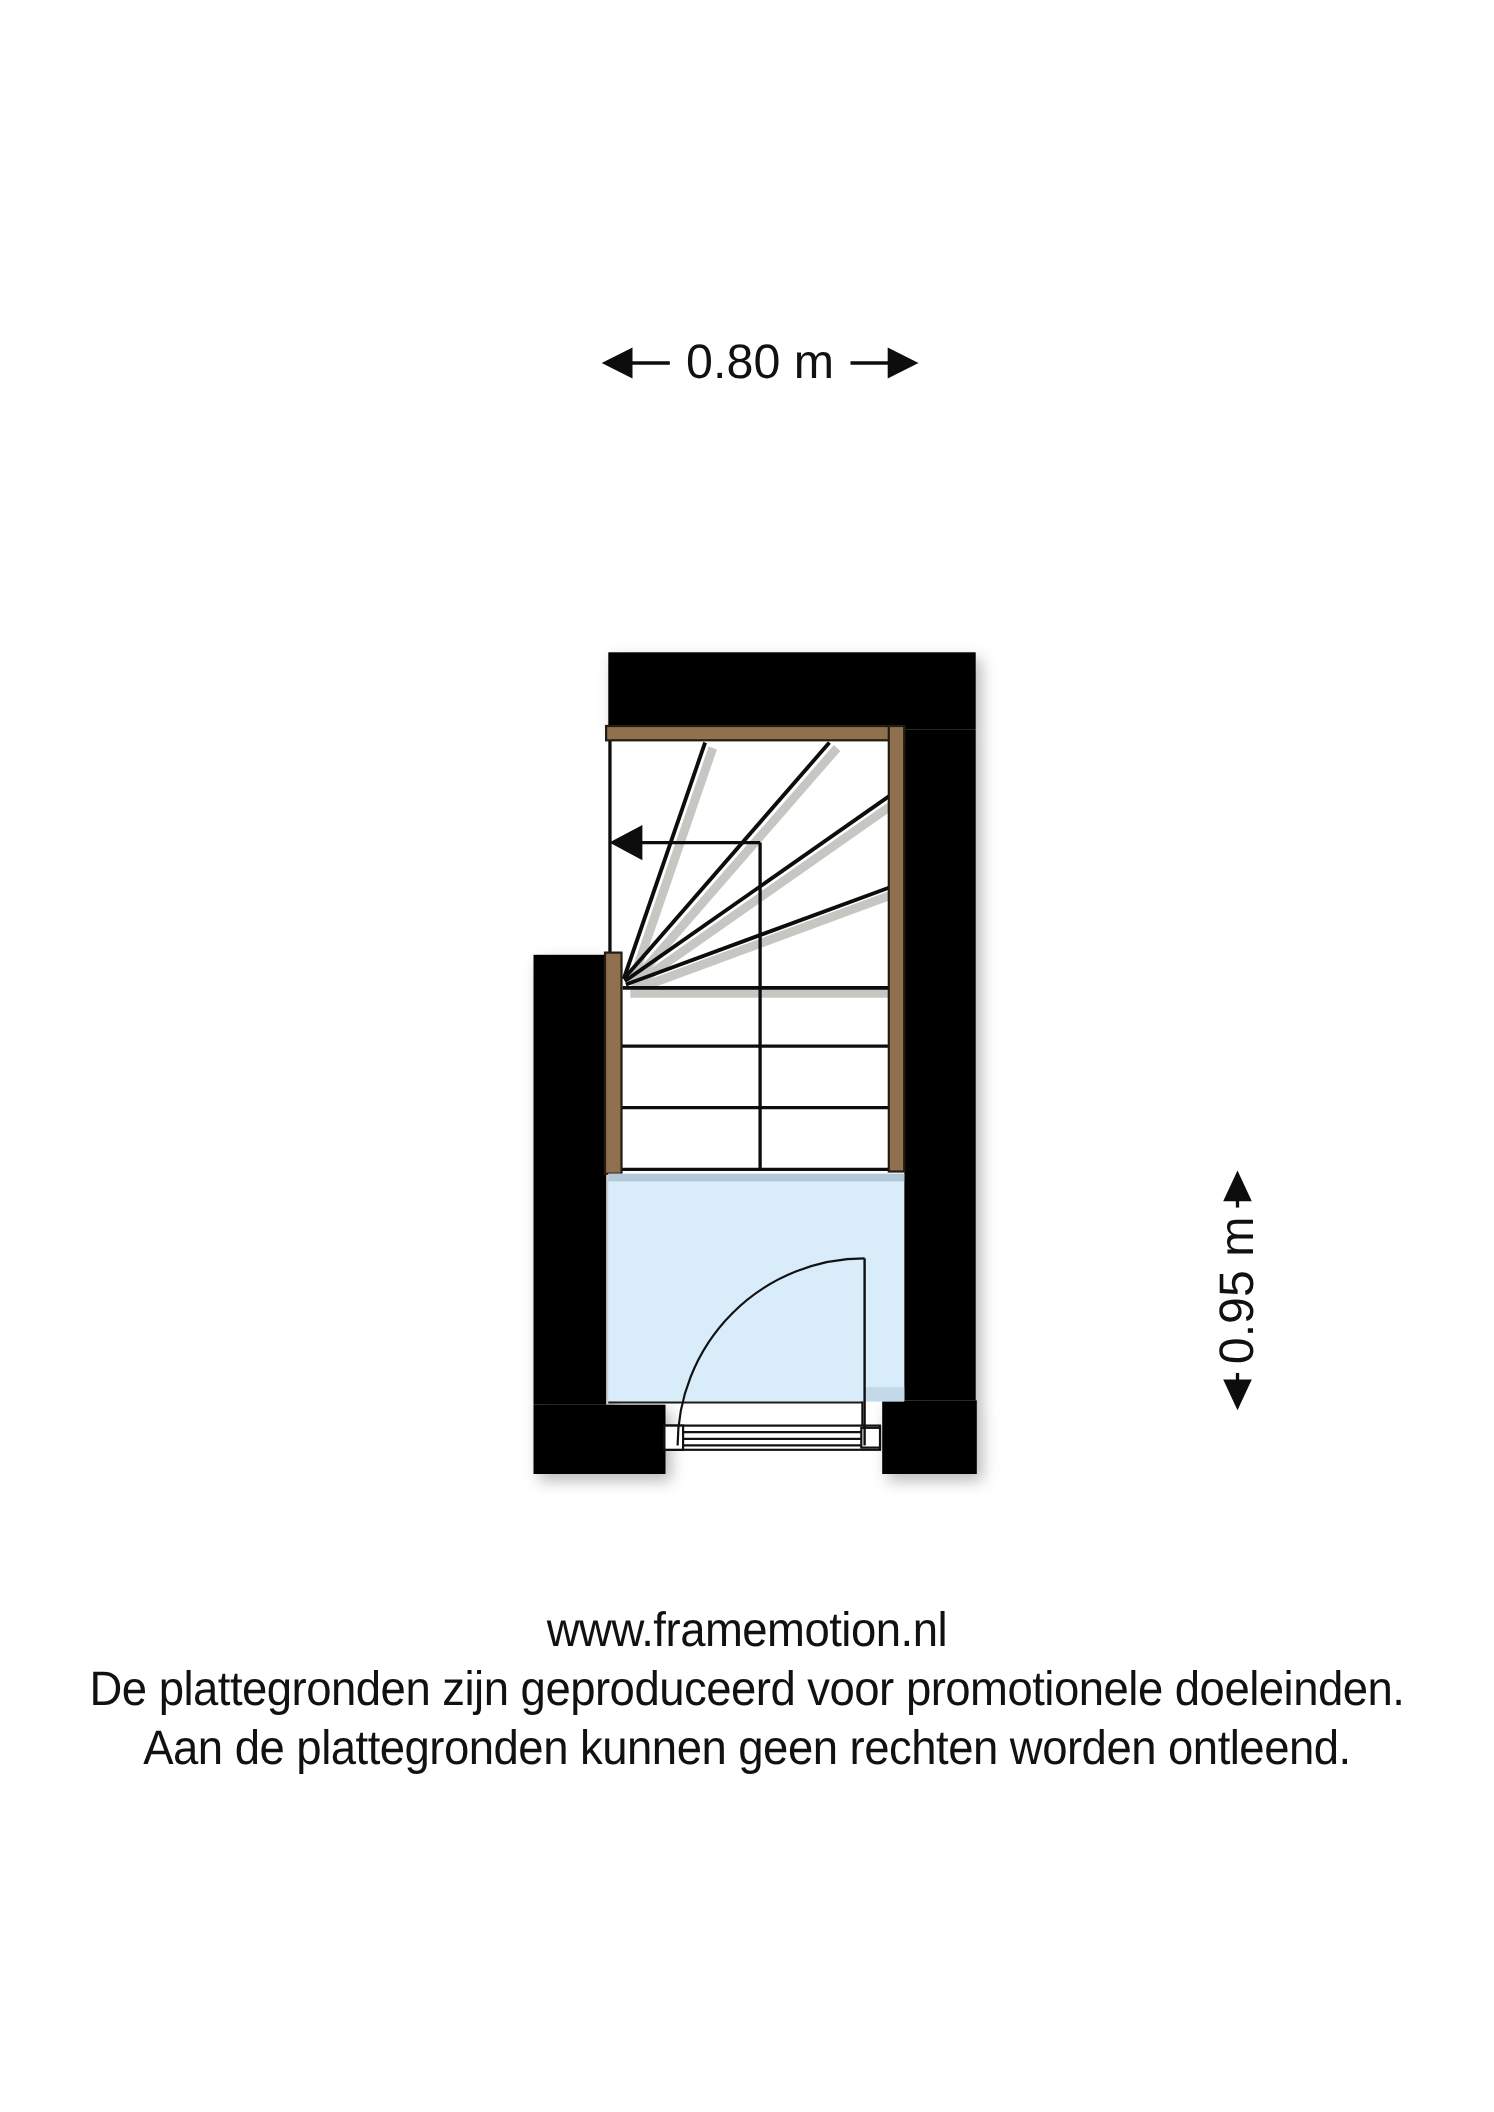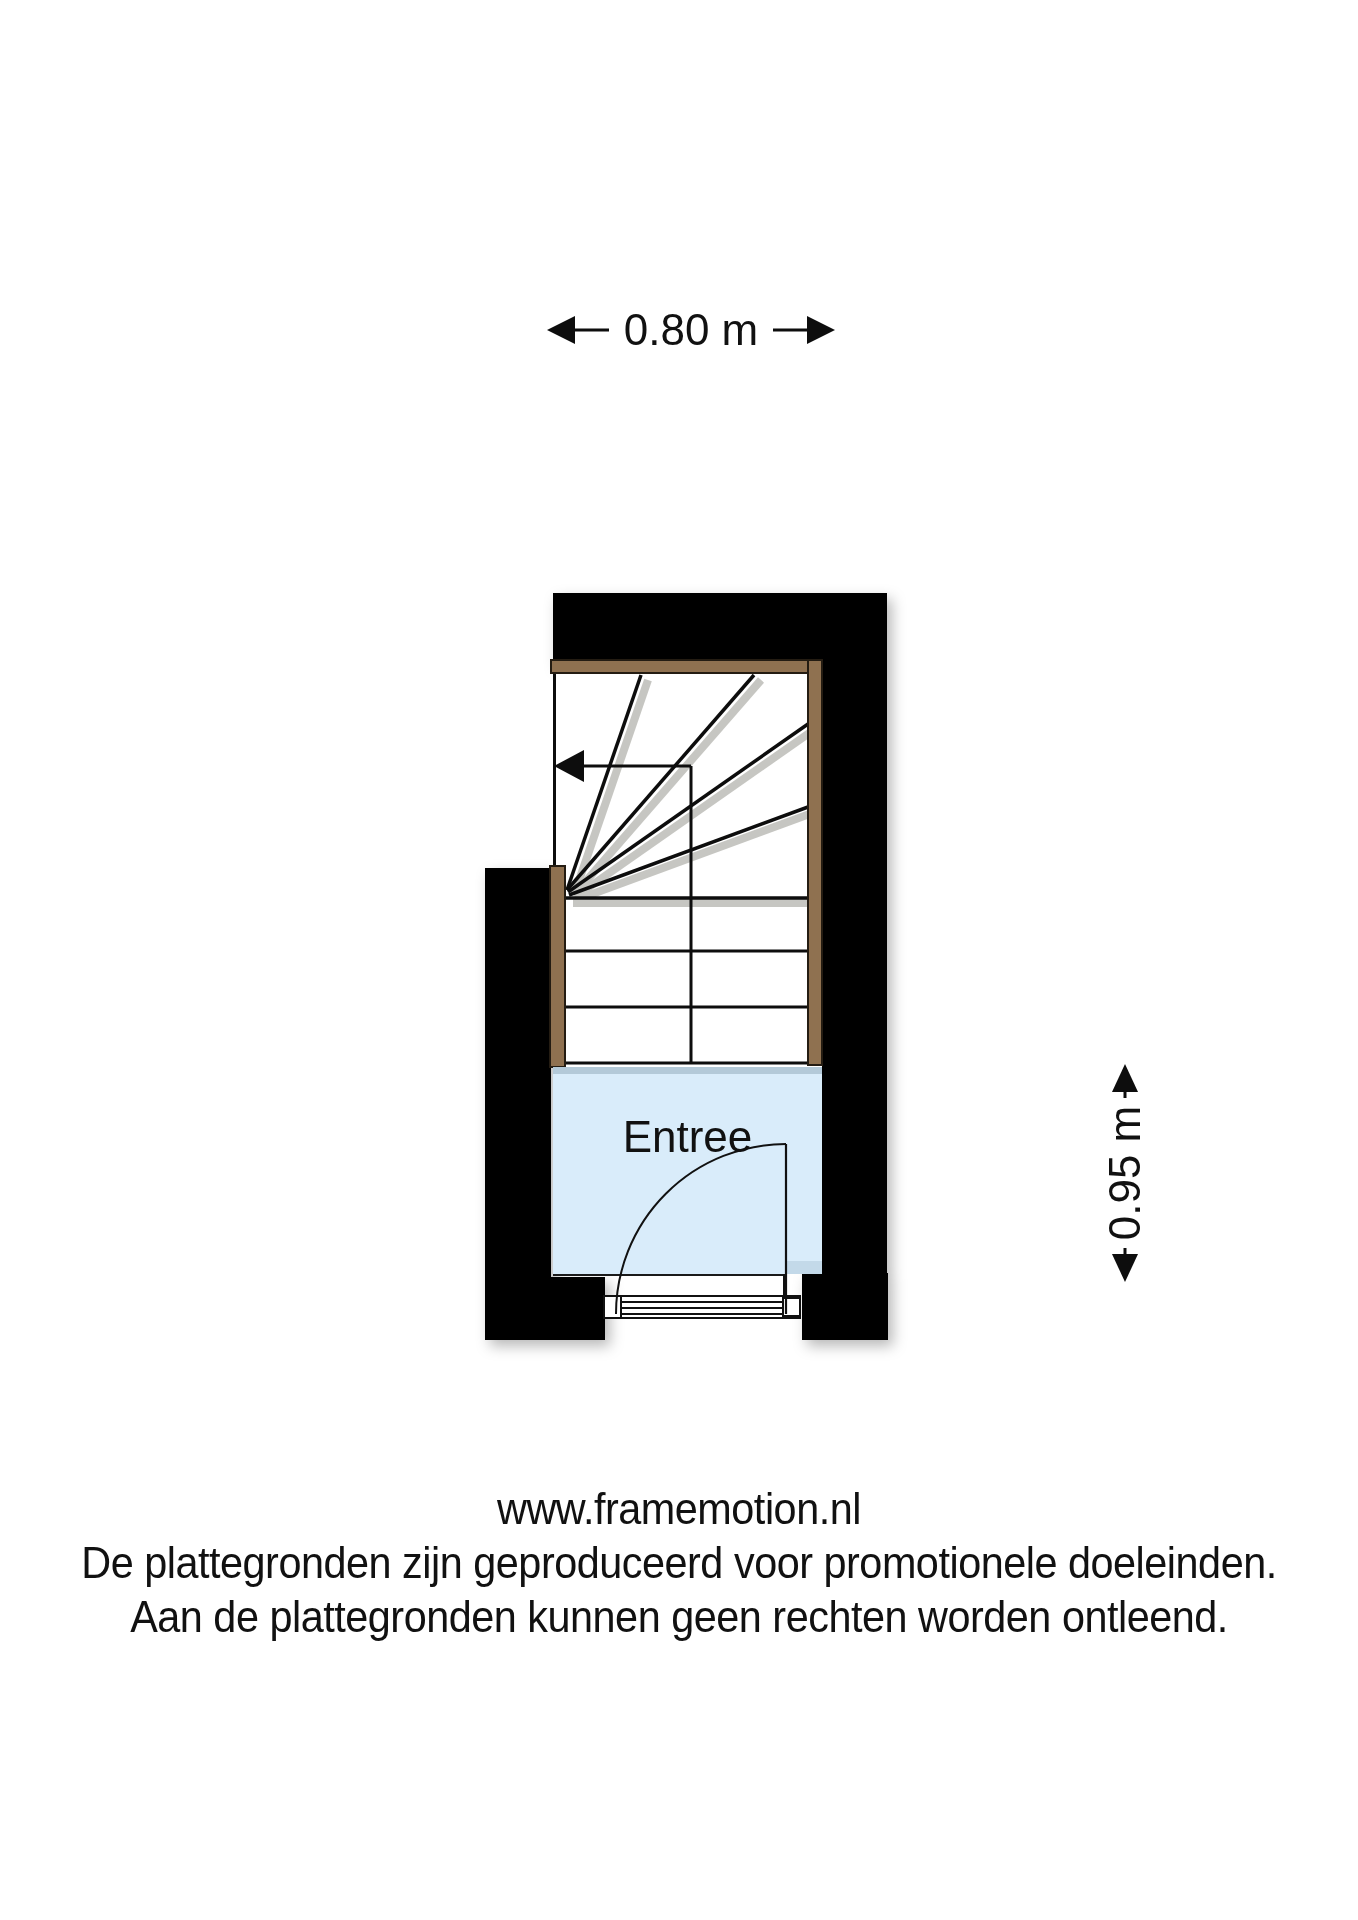--- a/index.html
+++ b/index.html
@@ -28,21 +28,21 @@
     position:absolute;left:50%;top:50%;
     transform:translate(-50%,-50%) rotate(-90deg);
     font-size:44px;white-space:nowrap;
   }
   .room-label{
     position:absolute;left:553px;top:1112px;width:269px;
     text-align:center;font-size:44px;line-height:50px;
   }
   .footer{
     position:absolute;left:0;top:1455px;width:1358px;
-    text-align:center;font-size:44px;line-height:54px;letter-spacing:-0.5px;margin-top:27px;
+    text-align:center;font-size:44px;line-height:54px;letter-spacing:-0.5px;
   }
   .footer div{transform:scaleX(0.94);transform-origin:50% 50%;white-space:nowrap;}
 </style>
 </head>
 <body>
 
 <div class="canvas">
 
   <div class="dim-h">
     <svg width="64" height="40" viewBox="0 0 64 40">
@@ -120,21 +120,20 @@
       <line x1="621" y1="1308" x2="783" y2="1308" stroke-width="2"></line>
       <line x1="621" y1="1314" x2="783" y2="1314" stroke-width="2"></line>
       <rect x="604" y="1296" width="17" height="22" fill="#ffffff" stroke-width="2"></rect>
       <rect x="783" y="1298" width="17" height="18" fill="#ffffff" stroke-width="2"></rect>
       <line x1="786" y1="1144" x2="786" y2="1314" stroke-width="2.2"></line>
       <path d="M786,1144 A170,170 0 0 0 616,1314" stroke-width="2"></path>
     </g>
   </svg>
 
   <div class="room-label">
-    <div>Entree</div>
   </div>
 
   <div class="dim-v">
     <svg class="arrow-up" width="40" height="36" viewBox="0 0 40 36">
       <polygon points="20,2 7,30 33,30" fill="var(--line)"></polygon>
       <line x1="20" y1="28" x2="20" y2="36" stroke="var(--line)" stroke-width="3"></line>
     </svg>
     <span class="lbl">0.95 m</span>
     <svg class="arrow-down" width="40" height="36" viewBox="0 0 40 36">
       <line x1="20" y1="0" x2="20" y2="8" stroke="var(--line)" stroke-width="3"></line>

